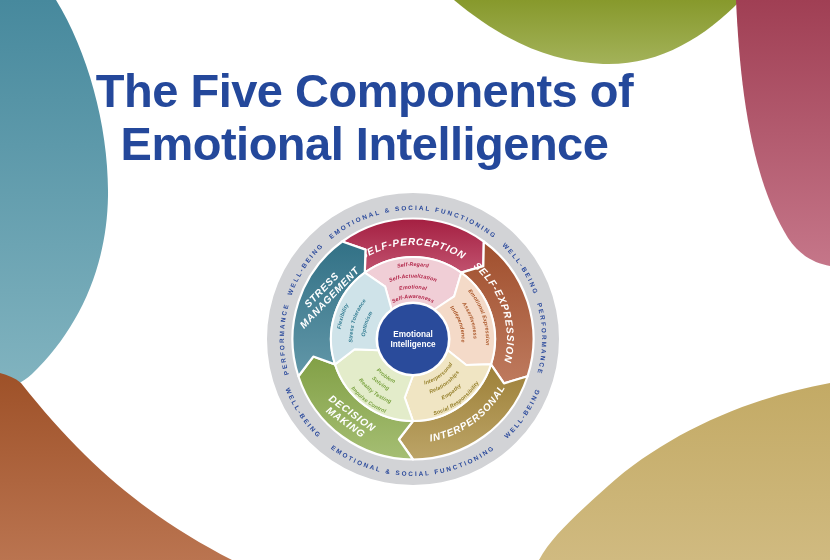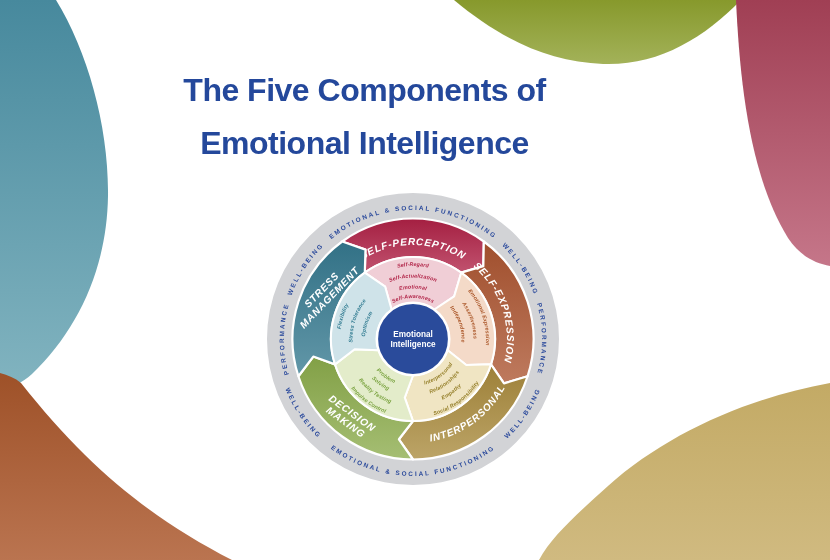--- a/index.html
+++ b/index.html
@@ -1,20 +1,20 @@
 <!DOCTYPE html>
 <html><head>
 <meta charset="utf-8">
 <style>
   html,body{margin:0;padding:0;background:#fff;}
   .stage{position:relative;width:830px;height:560px;background:#ffffff;overflow:hidden;
          font-family:"Liberation Sans", sans-serif;}
   .blobs{position:absolute;left:0;top:0;width:830px;height:560px;}
   .title{position:absolute;left:0;top:64px;width:729px;text-align:center;
-         color:#24489b;font-weight:bold;font-size:32px;line-height:53px;letter-spacing:-0.5px;}
+         color:#24489b;font-weight:bold;font-size:47px;line-height:53px;letter-spacing:-0.5px;}
   #wheel-svg{position:absolute;left:263px;top:189px;width:300px;height:300px;}
   #wheel-svg text{font-family:"Liberation Sans", sans-serif;}
 </style>
 </head>
 <body>
 
 <div class="stage">
 
   <svg class="blobs" viewBox="0 0 830 560">
     <defs>

